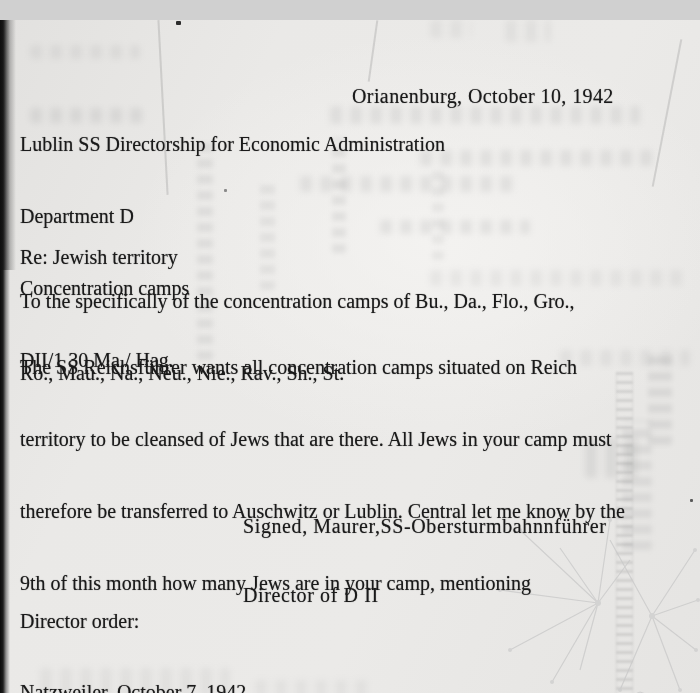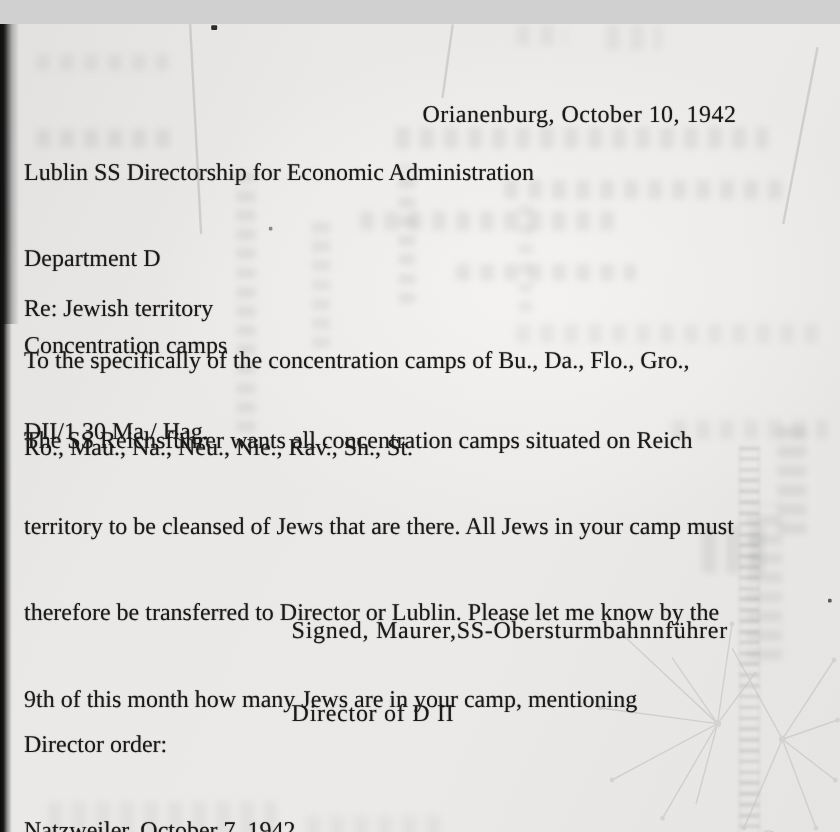--- a/index.html
+++ b/index.html
@@ -134,21 +134,21 @@
   </div>
 
   <div class="block addressees">
     <div>To the specifically of the concentration camps of Bu., Da., Flo., Gro.,</div>
     <div>Ro., Mau., Na., Neu., Nie., Rav., Sh., St.</div>
   </div>
 
   <div class="block bodytext">
     <div>The SS Reichsführer wants all concentration camps situated on Reich</div>
     <div>territory to be cleansed of Jews that are there. All Jews in your camp must</div>
-    <div>therefore be transferred to Director or Lublin. Please let me know by the</div>
+    <div>therefore be transferred to Auschwitz or Lublin. Central let me know by the</div>
     <div>9th of this month how many Jews are in your camp, mentioning</div>
     
   </div>
 
   <div class="block signature">
     <div>Signed, Maurer,SS-Obersturmbahnnführer</div>
     <div>Director of D II</div>
   </div>
 
   <div class="block footer">

